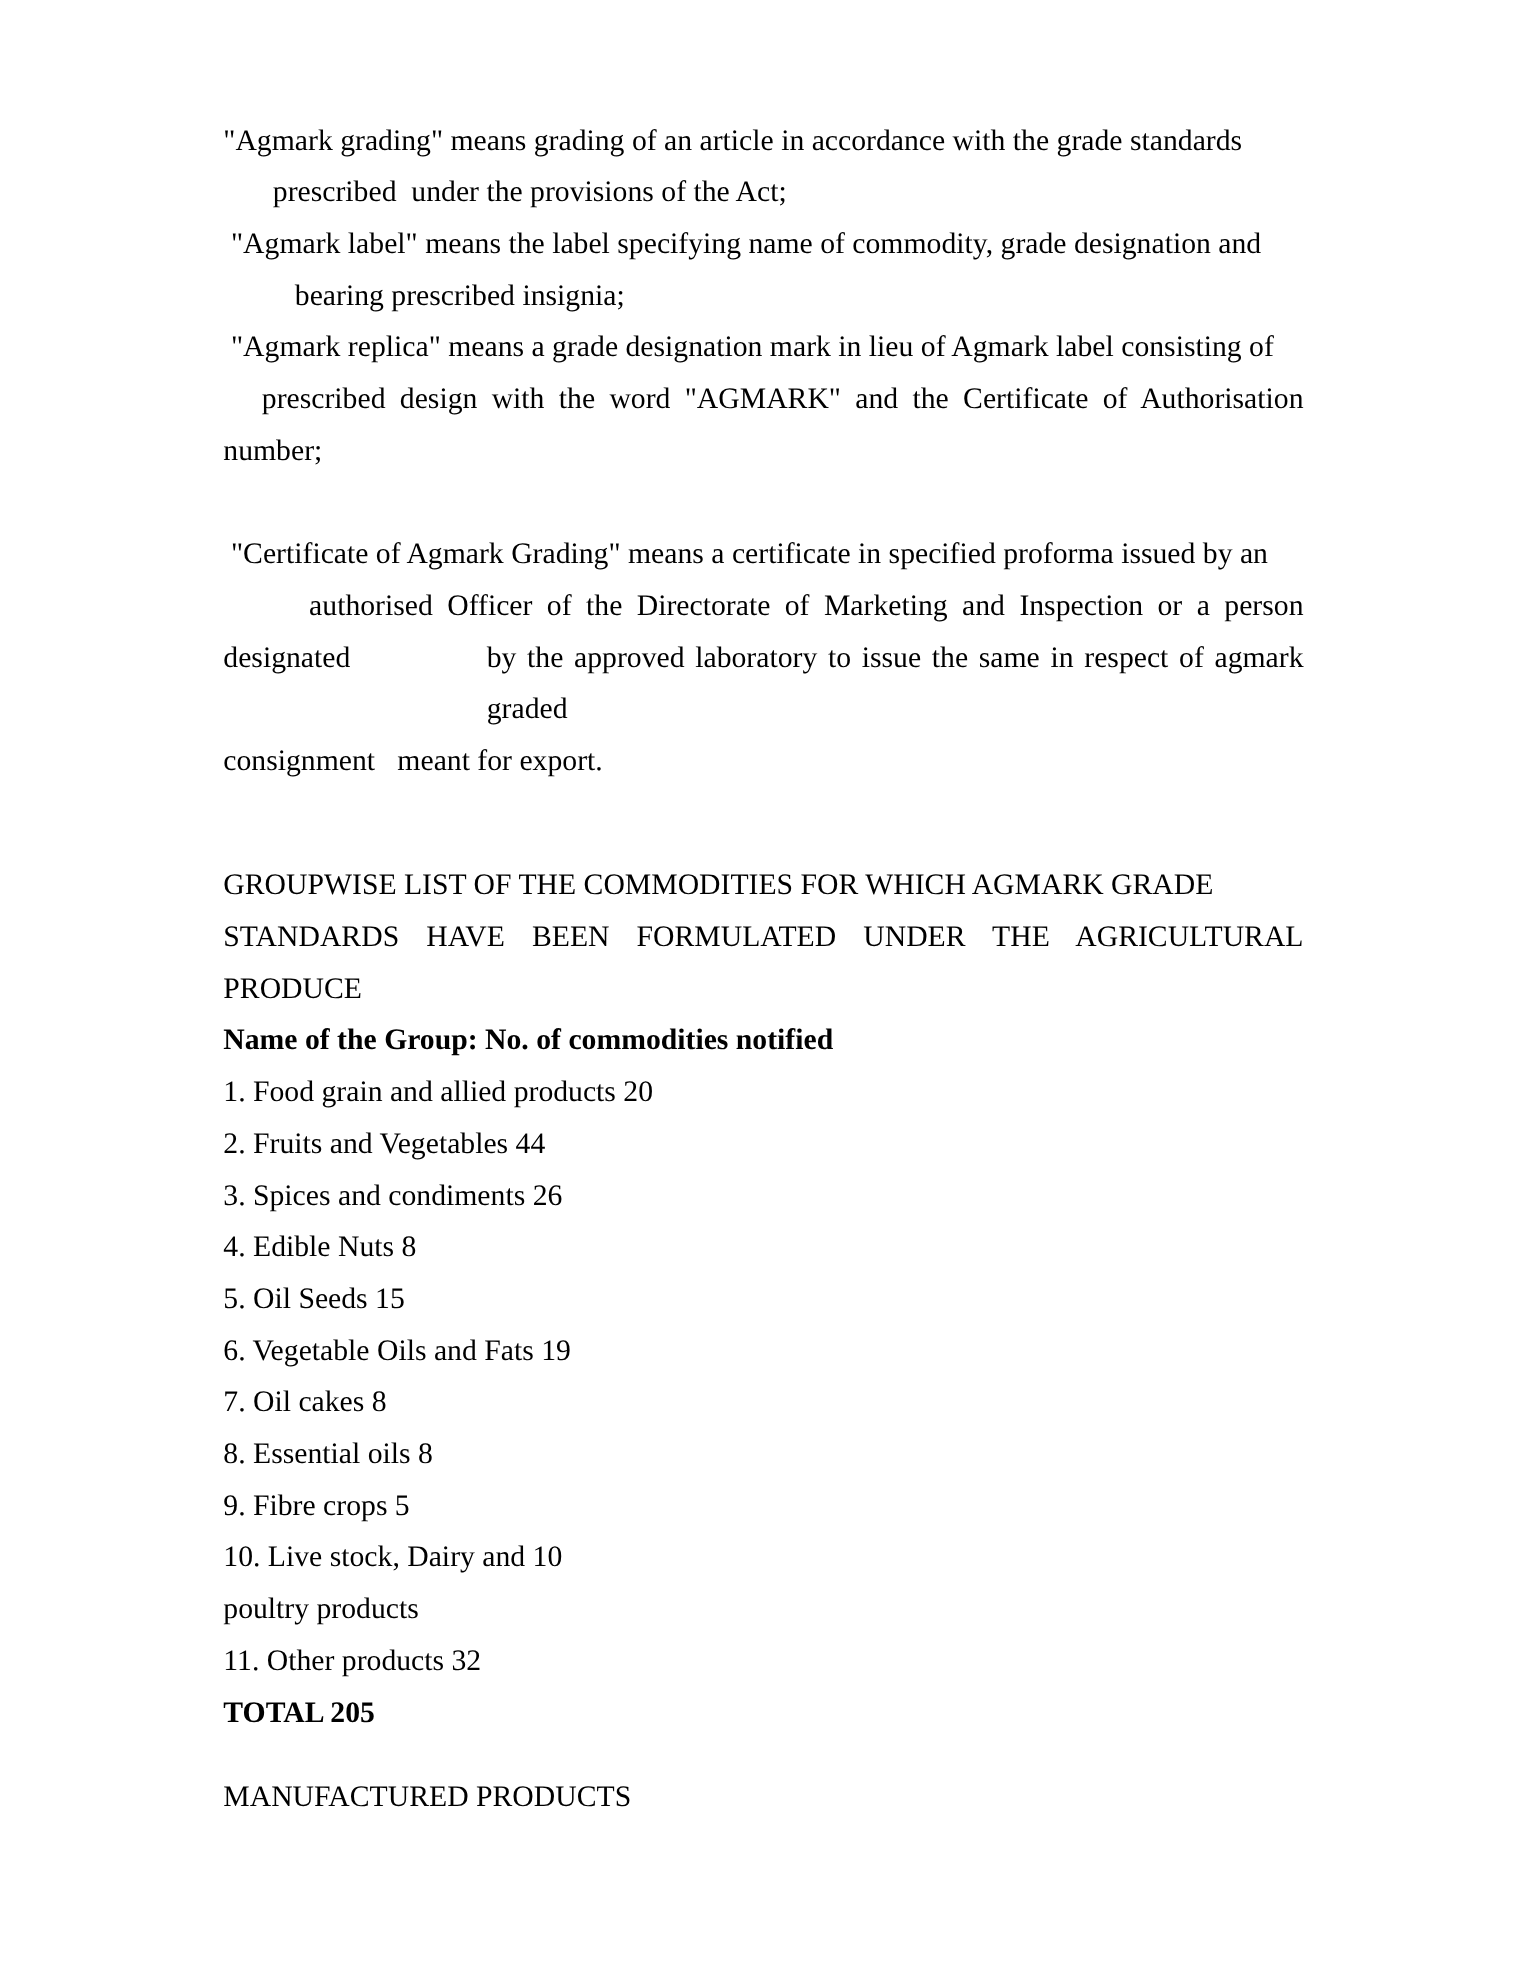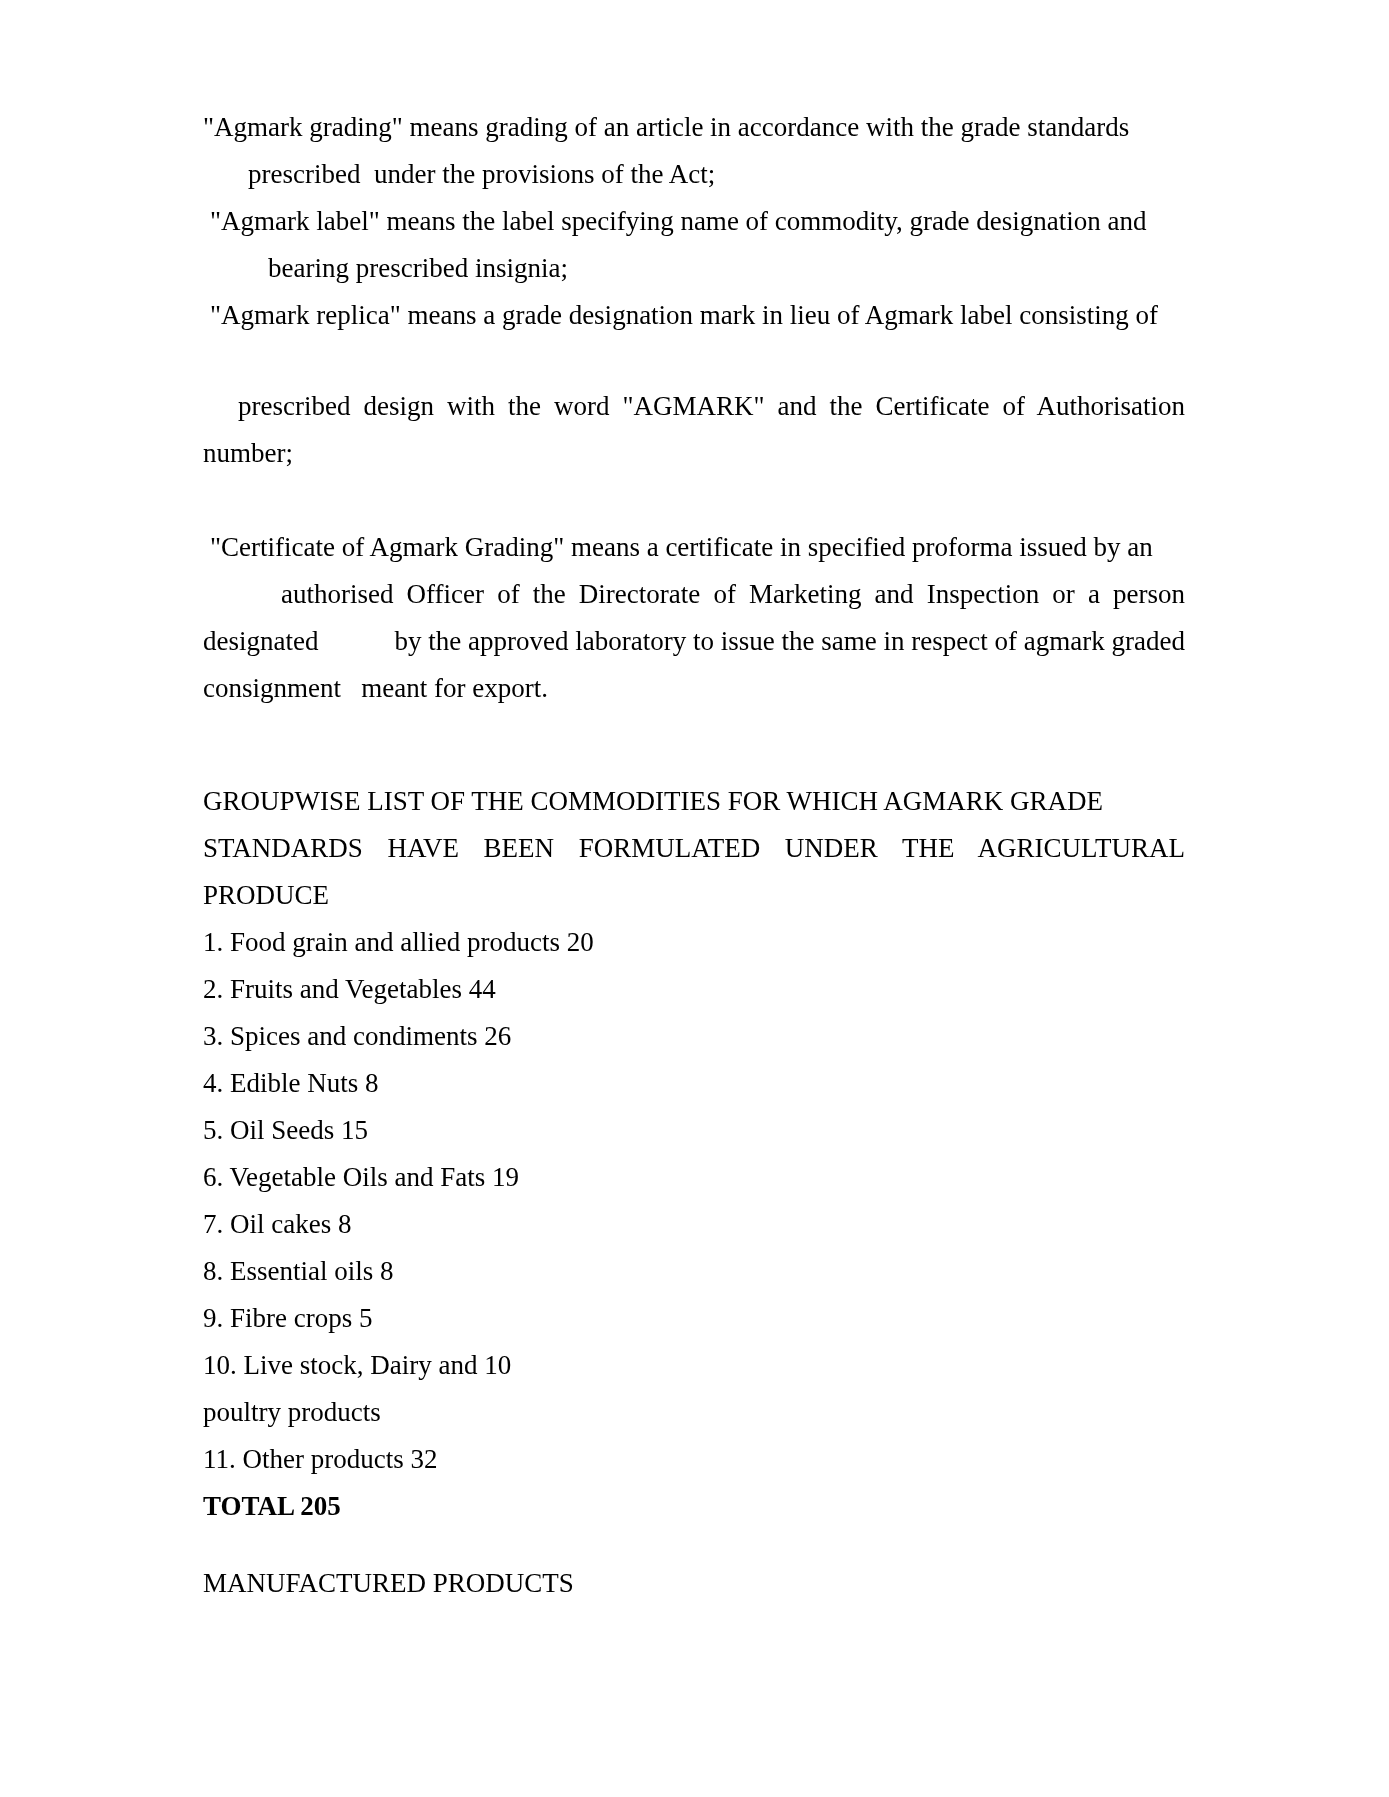--- a/index.html
+++ b/index.html
@@ -21,30 +21,30 @@
     line-height: 47px;
   }
   .line { white-space: pre; }
   
   .j {
     white-space: normal;
     text-align: justify;
     text-align-last: justify;
   }
   .ind-7  { padding-left: 7px;  }
-  .ind-35 { padding-left: 35px; margin-top: 44px; }
+  .ind-35 { padding-left: 35px; }
   .ind-45 { padding-left: 45px; }
   .ind-65 { padding-left: 65px; }
   .ind-78 { padding-left: 78px; }
   .gap-blankline { margin-top: 47px; }
   .gap-section   { margin-top: 66px; }
   .gap-small     { margin-top: 30px; }
   .bold { font-weight: bold; }
   
-  .split { display: flex; white-space: normal; }
+  .split { display: flex; white-space: normal; gap: 48px; }
   .split .split-right {
     flex: 1;
     margin-left: 76px;
     text-align: justify;
     text-align-last: justify;
   }
 </style>
 </head>
 <body>
 
@@ -66,20 +66,21 @@
     <div class="line split">
       <span>designated</span>
       <span class="split-right">by the approved laboratory to issue the same in respect of agmark graded</span>
     </div>
     <div class="line">consignment   meant for export.</div>
 
     <div class="line gap-section">GROUPWISE LIST OF THE COMMODITIES FOR WHICH AGMARK GRADE</div>
     <div class="line j">STANDARDS HAVE BEEN FORMULATED UNDER THE AGRICULTURAL</div>
     <div class="line">PRODUCE</div>
 
+    <div class="line bold">Name of the Group: No. of commodities notified</div>
 
     <div class="line">1. Food grain and allied products 20</div>
     <div class="line">2. Fruits and Vegetables 44</div>
     <div class="line">3. Spices and condiments 26</div>
     <div class="line">4. Edible Nuts 8</div>
     <div class="line">5. Oil Seeds 15</div>
     <div class="line">6. Vegetable Oils and Fats 19</div>
     <div class="line">7. Oil cakes 8</div>
     <div class="line">8. Essential oils 8</div>
     <div class="line">9. Fibre crops 5</div>

